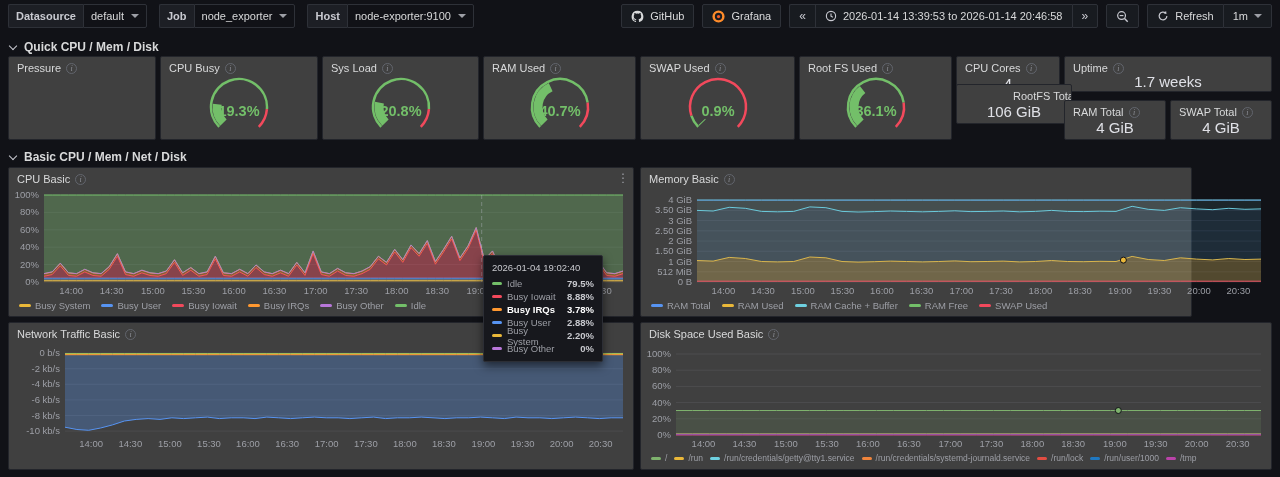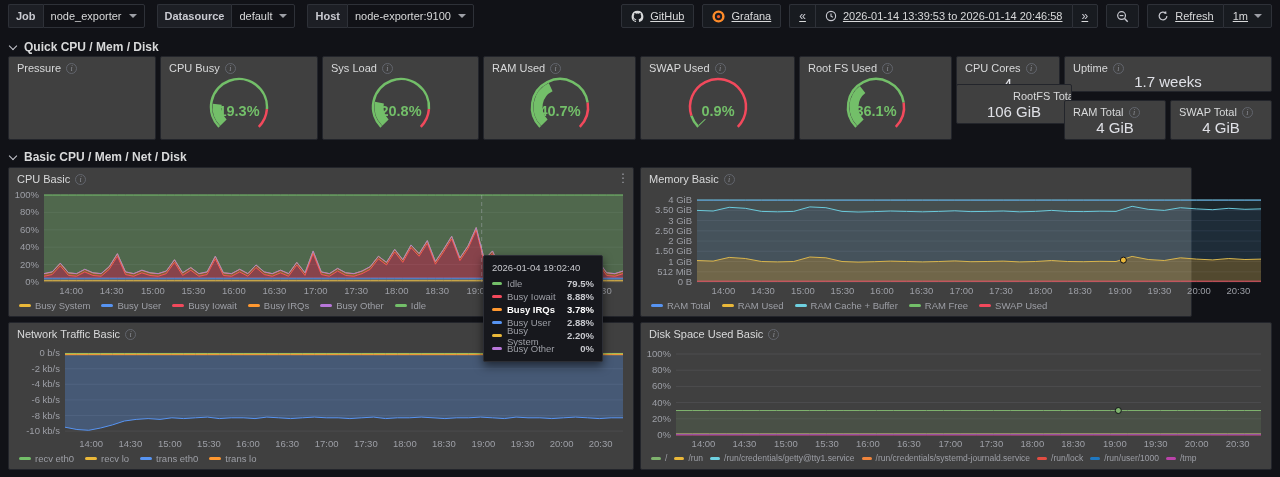--- a/index.html
+++ b/index.html
@@ -11,21 +11,21 @@
   .topbar { position:absolute; left:0; top:0; width:1280px; height:32px;
             display:flex; align-items:center; justify-content:space-between; padding:0 8px; }
   .var-group { display:flex; gap:12px; }
   .var-control { display:flex; height:24px; font-size:11px; cursor:pointer; }
   .var-label { background:#1d1f25; border:1px solid #2e3138; border-right:none; color:#c9cad1;
                padding:0 7px; display:flex; align-items:center; border-radius:2px 0 0 2px; font-weight:700; }
   .var-value { background:#111217; border:1px solid #2e3138; color:#d8d9da; padding:0 7px;
                display:flex; align-items:center; gap:7px; border-radius:0 2px 2px 0; }
   .caret { width:0; height:0; border-left:4px solid transparent; border-right:4px solid transparent;
            border-top:4px solid #9d9fa6; }
-  .right-group { display:flex; gap:8px; align-items:center;text-decoration:underline; }
+  .right-group { display:flex; gap:8px; align-items:center; }
   .tb-btn { display:flex; align-items:center; gap:6px; height:24px; padding:0 9px; background:#181b20;
             border:1px solid #2e3138; border-radius:2px; color:#d8d9da; font-size:11px; cursor:pointer; white-space:nowrap; }
   .seg-group { display:flex; height:24px; }
   .seg-group .tb-btn { border-radius:0; border-right-width:0; }
   .seg-group .tb-btn:first-child { border-radius:2px 0 0 2px; }
   .seg-group .tb-btn:last-child  { border-radius:0 2px 2px 0; border-right-width:1px; }
   .chev { font-size:12px; color:#c9cad1; line-height:1; }
   .icon-svg { display:block; }
 
   
@@ -104,30 +104,30 @@
   .tt-row.hl .tt-name, .tt-row.hl .tt-val { color:#ffffff; font-weight:700; }
 </style>
 </head>
 <body>
 
 <div id="canvas">
 
   <div class="topbar">
     <div class="var-group">
       <div class="var-control">
+        <span class="var-label">Datasource</span>
+        <span class="var-value">
+            <span>default</span>
+            <span class="caret"></span>
+          </span>
+      </div>
+      <div class="var-control">
         <span class="var-label">Job</span>
         <span class="var-value">
             <span>node_exporter</span>
-            <span class="caret"></span>
-          </span>
-      </div>
-      <div class="var-control">
-        <span class="var-label">Datasource</span>
-        <span class="var-value">
-            <span>default</span>
             <span class="caret"></span>
           </span>
       </div>
       <div class="var-control">
         <span class="var-label">Host</span>
         <span class="var-value">
             <span>node-exporter:9100</span>
             <span class="caret"></span>
           </span>
       </div>
@@ -487,38 +487,20 @@
           <text x="470.5" y="102" fill="#9d9fa6" font-size="9.5" text-anchor="middle">19:00</text>
           <text x="509.6" y="102" fill="#9d9fa6" font-size="9.5" text-anchor="middle">19:30</text>
           <text x="548.6" y="102" fill="#9d9fa6" font-size="9.5" text-anchor="middle">20:00</text>
           <text x="587.7" y="102" fill="#9d9fa6" font-size="9.5" text-anchor="middle">20:30</text>
           <polygon points="52.0,82.2 63.9,84.5 75.7,85.3 87.6,83.0 99.5,79.9 111.4,76.0 123.2,74.4 135.1,73.6 147.0,74.4 158.9,72.8 170.7,73.6 182.6,72.8 194.5,72.1 206.3,73.6 218.2,72.8 230.1,72.8 242.0,73.6 253.8,72.1 265.7,72.8 277.6,73.6 289.4,72.8 301.3,72.1 313.2,72.8 325.1,72.8 336.9,73.6 348.8,72.8 360.7,72.1 372.6,73.6 384.4,72.8 396.3,72.8 408.2,72.1 420.0,72.8 431.9,73.6 443.8,72.8 455.7,72.8 467.5,72.1 479.4,72.8 491.3,73.6 503.1,72.1 515.0,72.8 526.9,72.8 538.8,73.6 550.6,72.8 562.5,72.1 574.4,72.8 586.3,73.6 598.1,72.8 610.0,72.8 610.0,8.1 598.1,8.1 586.3,8.1 574.4,8.1 562.5,8.1 550.6,8.1 538.8,8.1 526.9,8.1 515.0,8.1 503.1,8.1 491.3,8.1 479.4,8.1 467.5,8.1 455.7,8.1 443.8,8.1 431.9,8.1 420.0,8.1 408.2,8.1 396.3,8.1 384.4,8.1 372.6,8.1 360.7,8.1 348.8,8.1 336.9,8.1 325.1,8.1 313.2,8.1 301.3,8.1 289.4,8.1 277.6,8.1 265.7,8.1 253.8,8.1 242.0,8.1 230.1,8.1 218.2,8.1 206.3,8.1 194.5,8.1 182.6,8.1 170.7,8.1 158.9,8.1 147.0,8.1 135.1,8.1 123.2,8.1 111.4,8.1 99.5,8.1 87.6,8.1 75.7,8.1 63.9,8.1 52.0,8.1" fill="#5794f2" fill-opacity="0.3"></polygon>
           <polyline points="52.0,82.2 63.9,84.5 75.7,85.3 87.6,83.0 99.5,79.9 111.4,76.0 123.2,74.4 135.1,73.6 147.0,74.4 158.9,72.8 170.7,73.6 182.6,72.8 194.5,72.1 206.3,73.6 218.2,72.8 230.1,72.8 242.0,73.6 253.8,72.1 265.7,72.8 277.6,73.6 289.4,72.8 301.3,72.1 313.2,72.8 325.1,72.8 336.9,73.6 348.8,72.8 360.7,72.1 372.6,73.6 384.4,72.8 396.3,72.8 408.2,72.1 420.0,72.8 431.9,73.6 443.8,72.8 455.7,72.8 467.5,72.1 479.4,72.8 491.3,73.6 503.1,72.1 515.0,72.8 526.9,72.8 538.8,73.6 550.6,72.8 562.5,72.1 574.4,72.8 586.3,73.6 598.1,72.8 610.0,72.8" fill="none" stroke="#5794f2" stroke-width="1"></polyline>
           <polyline points="52.0,8.5 63.9,8.5 75.7,8.5 87.6,8.5 99.5,8.5 111.4,8.5 123.2,8.5 135.1,8.5 147.0,8.5 158.9,8.5 170.7,8.5 182.6,8.5 194.5,8.5 206.3,8.5 218.2,8.5 230.1,8.5 242.0,8.5 253.8,8.5 265.7,8.5 277.6,8.5 289.4,8.5 301.3,8.5 313.2,8.5 325.1,8.5 336.9,8.5 348.8,8.5 360.7,8.5 372.6,8.5 384.4,8.5 396.3,8.5 408.2,8.5 420.0,8.5 431.9,8.5 443.8,8.5 455.7,8.5 467.5,8.5 479.4,8.5 491.3,8.5 503.1,8.5 515.0,8.5 526.9,8.5 538.8,8.5 550.6,8.5 562.5,8.5 574.4,8.5 586.3,8.5 598.1,8.5 610.0,8.5" fill="none" stroke="#73bf69" stroke-width="1"></polyline>
           <polyline points="52.0,9.1 63.9,9.1 75.7,9.1 87.6,9.1 99.5,9.1 111.4,9.1 123.2,9.1 135.1,9.1 147.0,9.1 158.9,9.1 170.7,9.1 182.6,9.1 194.5,9.1 206.3,9.1 218.2,9.1 230.1,9.1 242.0,9.1 253.8,9.1 265.7,9.1 277.6,9.1 289.4,9.1 301.3,9.1 313.2,9.1 325.1,9.1 336.9,9.1 348.8,9.1 360.7,9.1 372.6,9.1 384.4,9.1 396.3,9.1 408.2,9.1 420.0,9.1 431.9,9.1 443.8,9.1 455.7,9.1 467.5,9.1 479.4,9.1 491.3,9.1 503.1,9.1 515.0,9.1 526.9,9.1 538.8,9.1 550.6,9.1 562.5,9.1 574.4,9.1 586.3,9.1 598.1,9.1 610.0,9.1" fill="none" stroke="#eab839" stroke-width="1"></polyline>
           <polyline points="52.0,9.7 63.9,9.7 75.7,9.7 87.6,9.7 99.5,9.7 111.4,9.7 123.2,9.7 135.1,9.7 147.0,9.7 158.9,9.7 170.7,9.7 182.6,9.7 194.5,9.7 206.3,9.7 218.2,9.7 230.1,9.7 242.0,9.7 253.8,9.7 265.7,9.7 277.6,9.7 289.4,9.7 301.3,9.7 313.2,9.7 325.1,9.7 336.9,9.7 348.8,9.7 360.7,9.7 372.6,9.7 384.4,9.7 396.3,9.7 408.2,9.7 420.0,9.7 431.9,9.7 443.8,9.7 455.7,9.7 467.5,9.7 479.4,9.7 491.3,9.7 503.1,9.7 515.0,9.7 526.9,9.7 538.8,9.7 550.6,9.7 562.5,9.7 574.4,9.7 586.3,9.7 598.1,9.7 610.0,9.7" fill="none" stroke="#ff9830" stroke-width="1"></polyline>
         </svg></div>
-    <div class="legend">
-        <span class="leg-item">
-          <span class="leg-swatch" style="background:#73bf69"></span>
-          <span class="leg-label">recv eth0</span>
-        </span>
-        <span class="leg-item">
-          <span class="leg-swatch" style="background:#eab839"></span>
-          <span class="leg-label">recv lo</span>
-        </span>
-        <span class="leg-item">
-          <span class="leg-swatch" style="background:#5794f2"></span>
-          <span class="leg-label">trans eth0</span>
-        </span>
-        <span class="leg-item">
-          <span class="leg-swatch" style="background:#ff9830"></span>
-          <span class="leg-label">trans lo</span>
-        </span>
-      </div>
   </div>
 
   <div class="panel" id="p-disk">
     <div class="ph">
         <span>Disk Space Used Basic</span>
         <span class="info-icon">i</span>
       </div>
     <div class="chart-area"><svg width="622" height="104" font-family="Liberation Sans, sans-serif">
           <line x1="31" y1="90.0" x2="616" y2="90.0" stroke="rgba(204,204,220,0.09)"></line>
           <text x="26" y="93" fill="#9d9fa6" font-size="9.5" text-anchor="end">0%</text>

